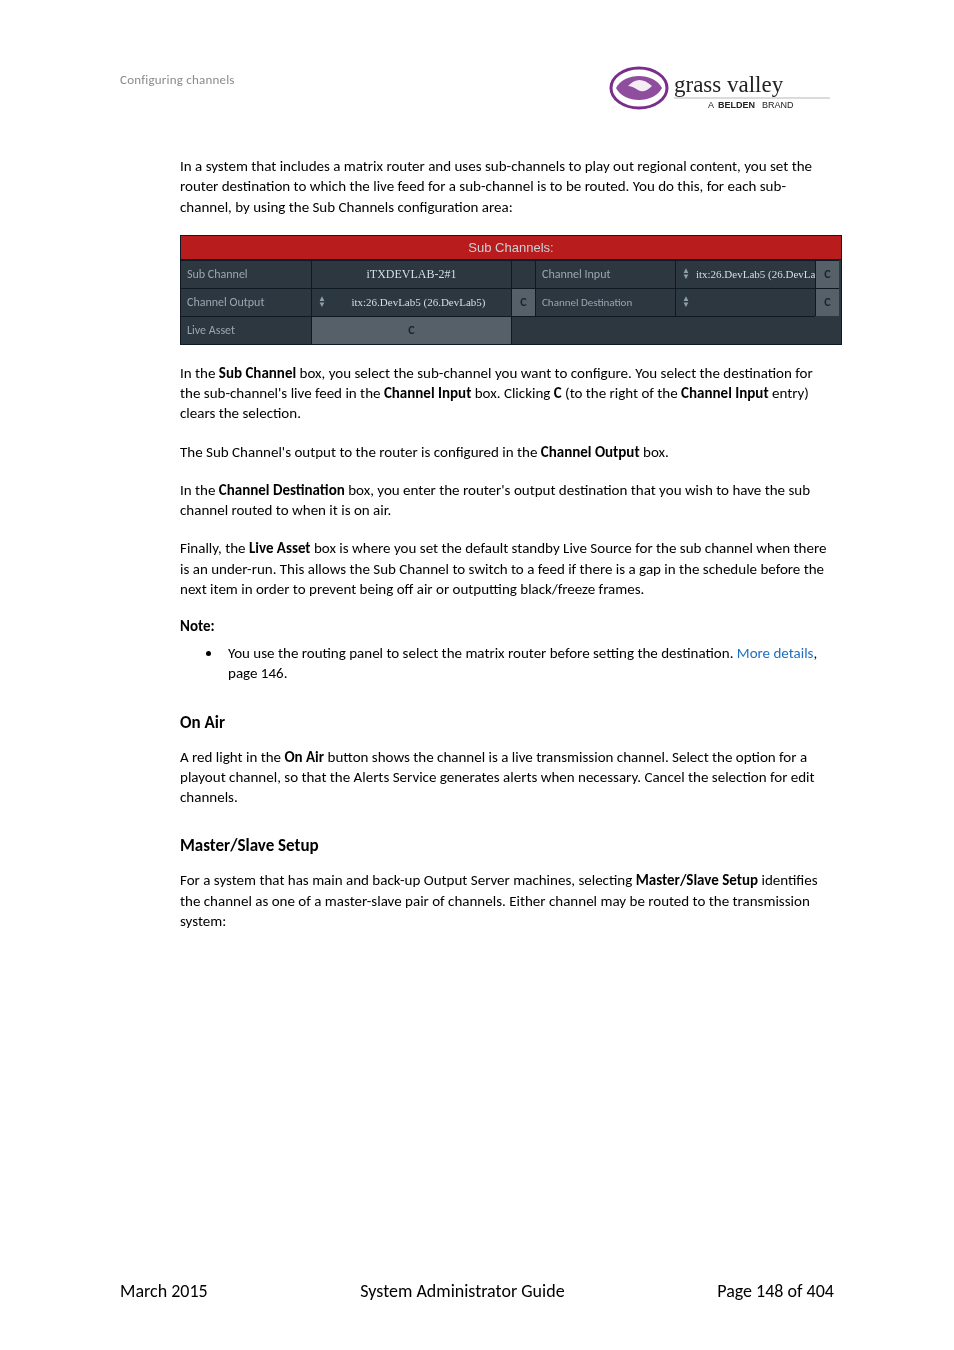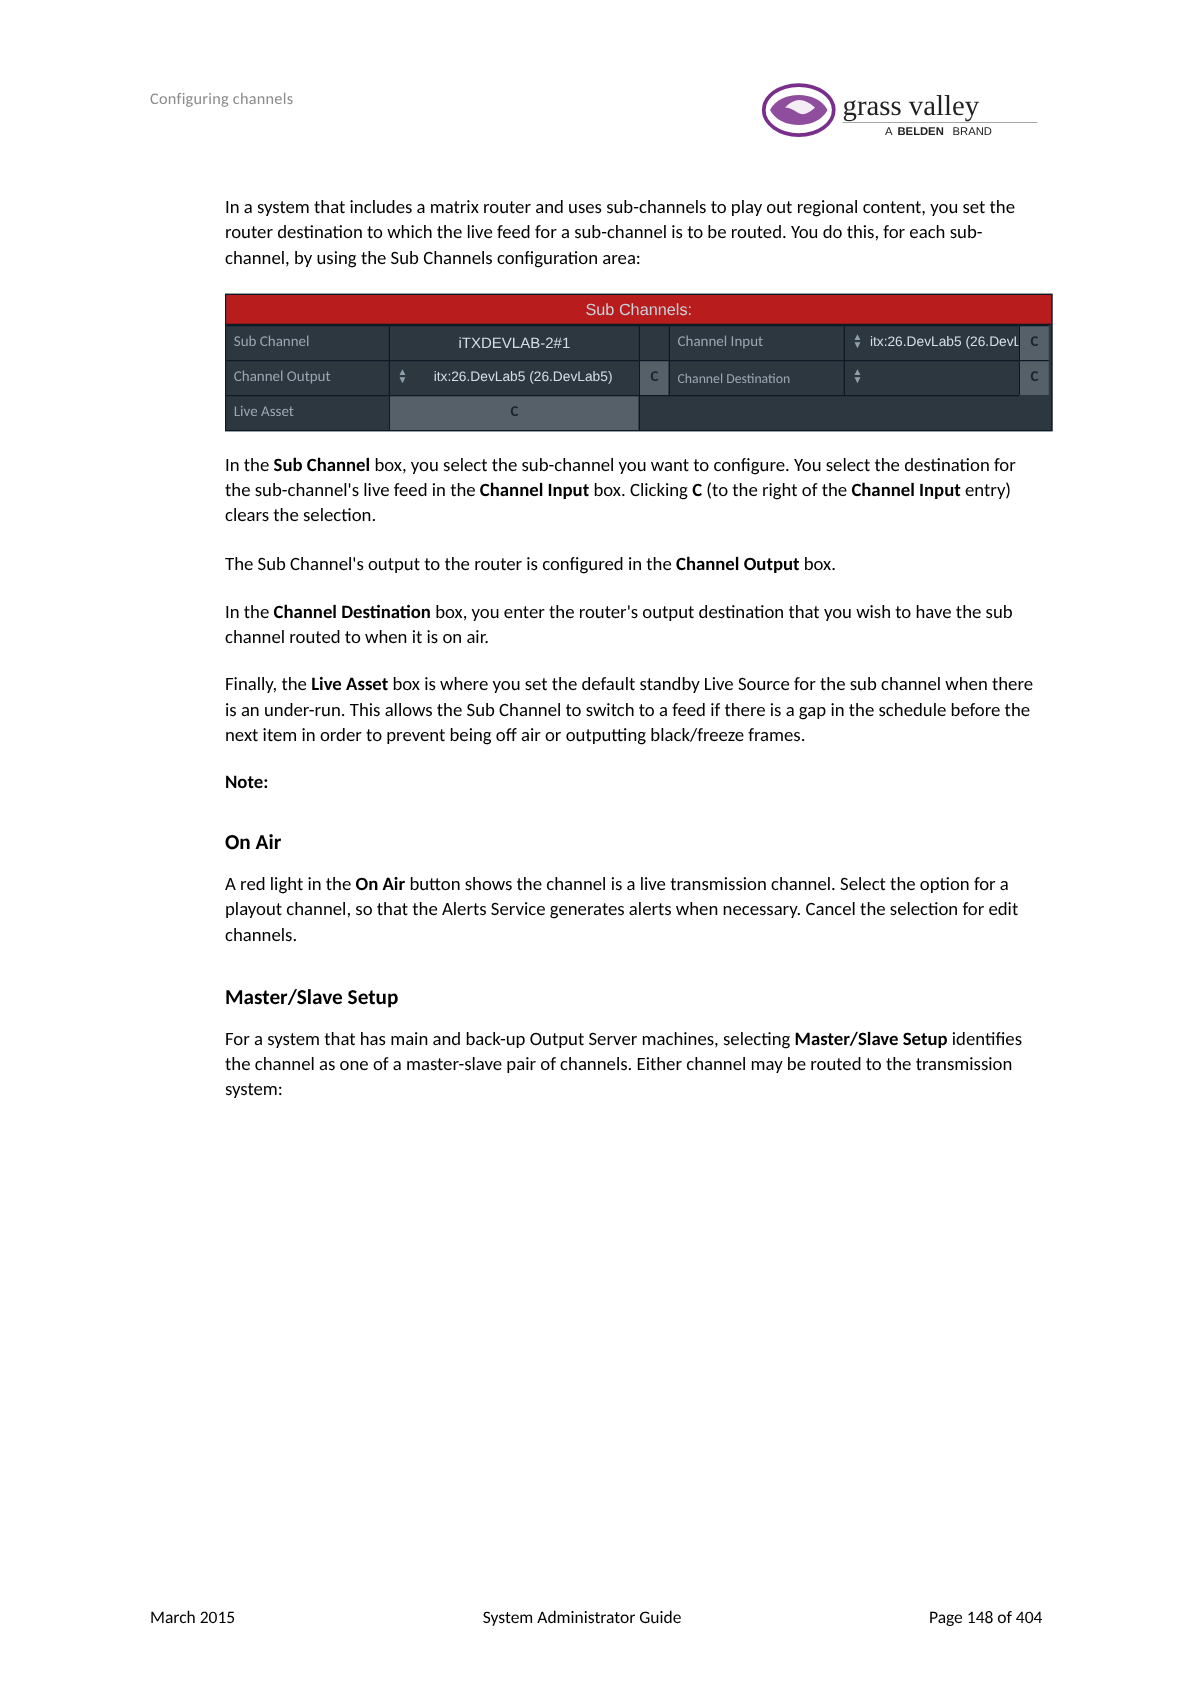--- a/index.html
+++ b/index.html
@@ -115,33 +115,33 @@
     margin-right: 6px;
     line-height: 5px;
     font-size: 8px;
     color: #8fa0ad;
   }
   .spinner .up, .spinner .down { height: 6px; }
   .sel-text {
     flex: 1;
     text-align: center;
     color: #d5dee6;
-    font-family: Liberation Sans, sans-serif;
+    font-family: Liberation Serif, serif;
     font-size: 12px;
   }
 
   
   .footer {
     position: absolute;
     bottom: 48px;
     left: 120px;
     right: 120px;
     display: flex;
     justify-content: space-between;
-    font-size: 14px;
+    font-size: 18px;
     color: #000;
   }
 
   
   .logo {
     width: 230px;
     height: 58px;
     position: relative;
   }
   .logo svg { display: block; }
@@ -240,20 +240,25 @@
     </p>
 
     <p class="para">
       <span>Finally, the </span><span class="b">Live Asset</span><span> box is where you set the default standby Live Source for the sub channel when there is an under-run. This allows the Sub Channel to switch to a feed if there is a gap in the schedule before the next item in order to prevent being off air or outputting black/freeze frames.</span>
     </p>
 
     <p class="note-label">
       <span class="b">Note</span><span>:</span>
     </p>
 
+    <ul class="bullets">
+      <li>
+        <span>You use the routing panel to select the matrix router before setting the destination. </span><span class="link">More details</span><span>, page 146.</span>
+      </li>
+    </ul>
 
     <h2 class="section">On Air</h2>
 
     <p class="para">
       <span>A red light in the </span><span class="b">On Air</span><span> button shows the channel is a live transmission channel. Select the option for a playout channel, so that the Alerts Service generates alerts when necessary. Cancel the selection for edit channels.</span>
     </p>
 
     <h2 class="section">Master/Slave Setup</h2>
 
     <p class="para">

